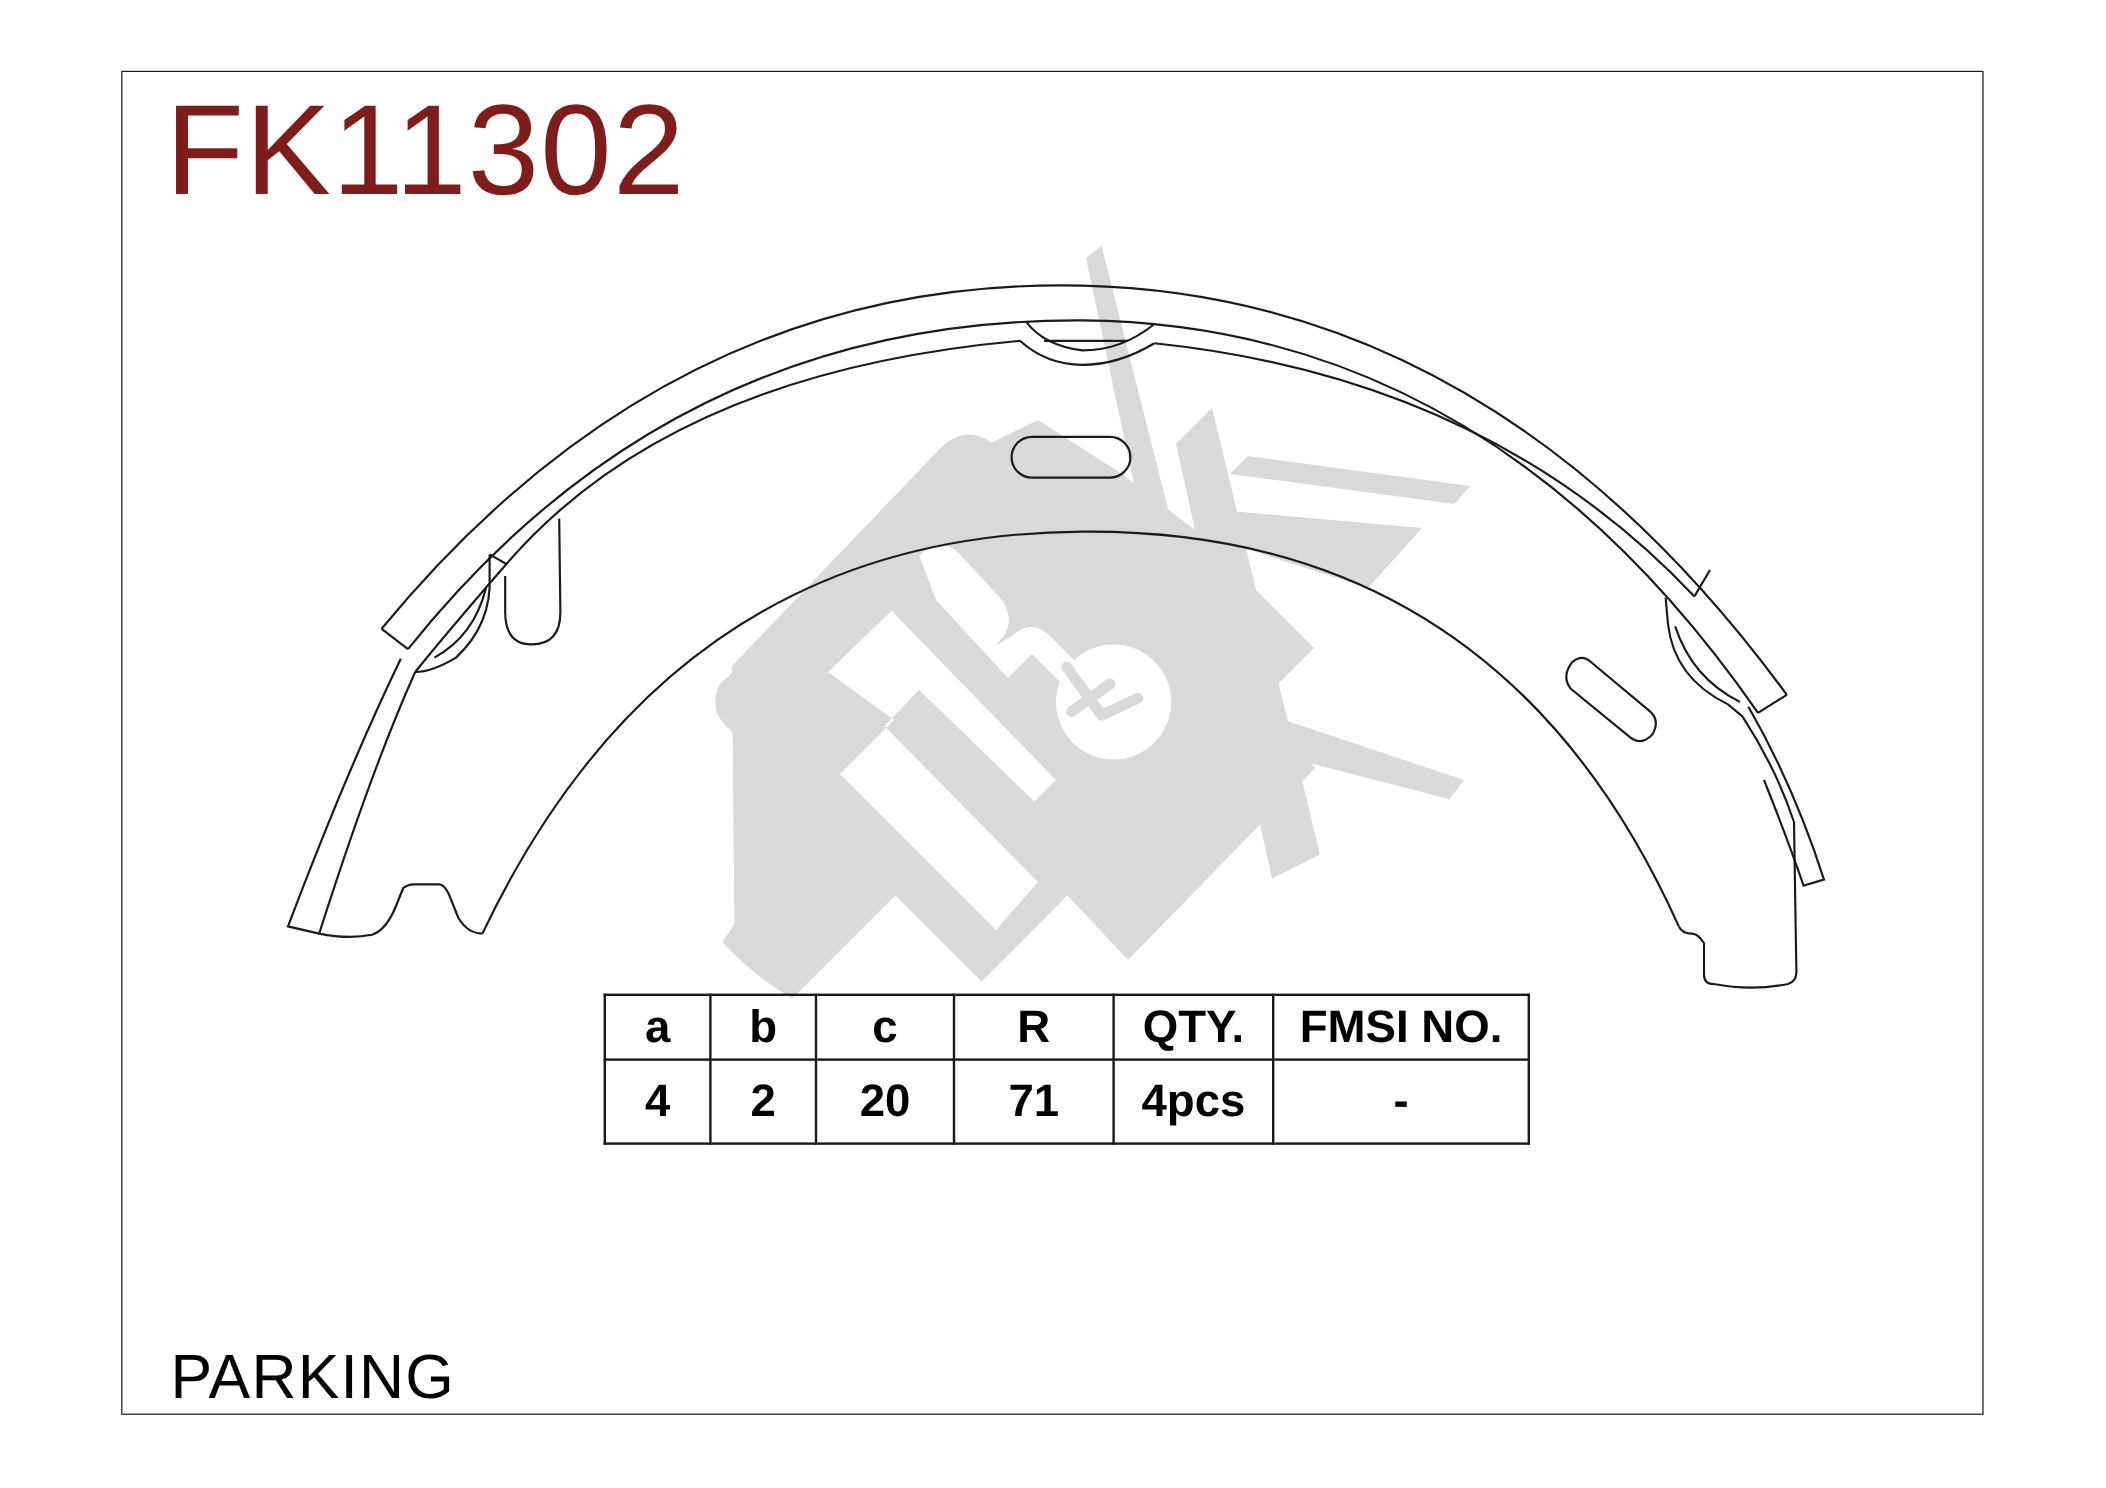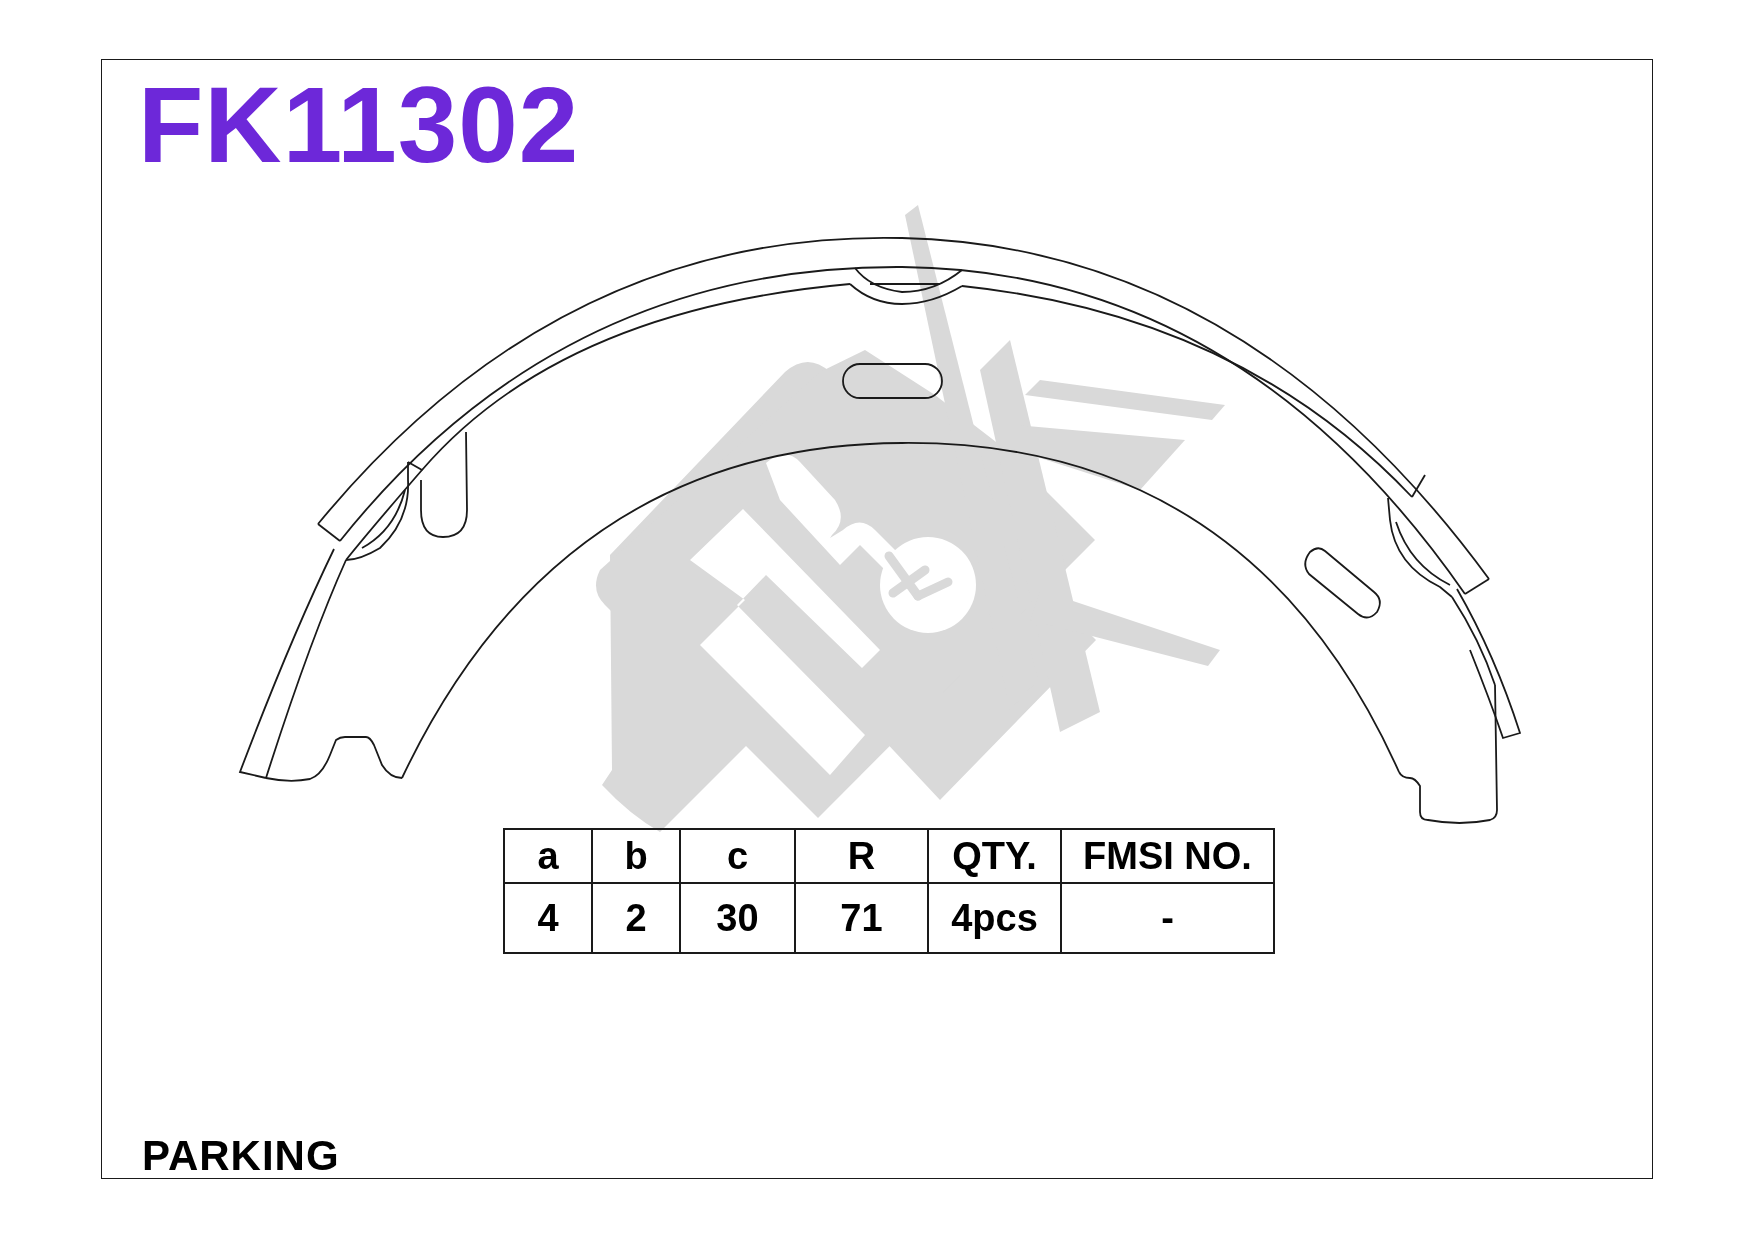--- a/index.html
+++ b/index.html
@@ -1,29 +1,29 @@
 <!DOCTYPE html>
 <html><head>
 <meta charset="utf-8">
 <style>
   html, body { margin:0; padding:0; background:#ffffff; }
   body { width:1755px; height:1240px; position:relative; overflow:hidden;
          font-family: "Liberation Sans", sans-serif; }
   .frame { position:absolute; left:101px; top:59px; width:1552px; height:1120px;
            border:1.5px solid #1a1a1a; box-sizing:border-box; }
-  .part-no { position:absolute; left:138px; top:72px; font-size:107px; font-weight:bold;
-             color:#6d28d9; letter-spacing:1px; line-height:1; }
+  .part-no { position:absolute; left:138px; top:72px; font-size:107px; font-weight:normal;
+             color:#7f1d1d; letter-spacing:1px; line-height:1; }
   .drawing { position:absolute; left:0; top:0; width:1755px; height:1240px; }
   .spec-table { position:absolute; left:503px; top:828px; border-collapse:collapse;
                 font-weight:bold; color:#000; }
   .spec-table td { border:2px solid #1a1a1a; text-align:center; padding:0; }
   .spec-table tr.head td { height:52px; font-size:38px; }
   .spec-table tr.vals td { height:68px; font-size:38px; }
-  .category { position:absolute; left:142px; top:1122px; font-size:42px; font-weight:bold;
-              color:#000; letter-spacing:1px; line-height:1;margin-top:13px; }
+  .category { position:absolute; left:142px; top:1122px; font-size:52px; font-weight:normal;
+              color:#000; letter-spacing:1px; line-height:1; }
 </style>
 </head>
 <body>
 
 <div class="frame"></div>
 
 <div class="part-no">FK11302</div>
 
 <svg class="drawing" viewBox="0 0 1755 1240" xmlns="http://www.w3.org/2000/svg">
 
@@ -108,21 +108,21 @@
     <td style="width:86px">a</td>
     <td style="width:86px">b</td>
     <td style="width:113px">c</td>
     <td style="width:131px">R</td>
     <td style="width:131px">QTY.</td>
     <td style="width:211px">FMSI NO.</td>
   </tr>
   <tr class="vals">
     <td>4</td>
     <td>2</td>
-    <td>30</td>
+    <td>20</td>
     <td>71</td>
     <td>4pcs</td>
     <td>-</td>
   </tr>
 </tbody>
   </table>
 
 <div class="category">PARKING</div>
 
 </body></html>

